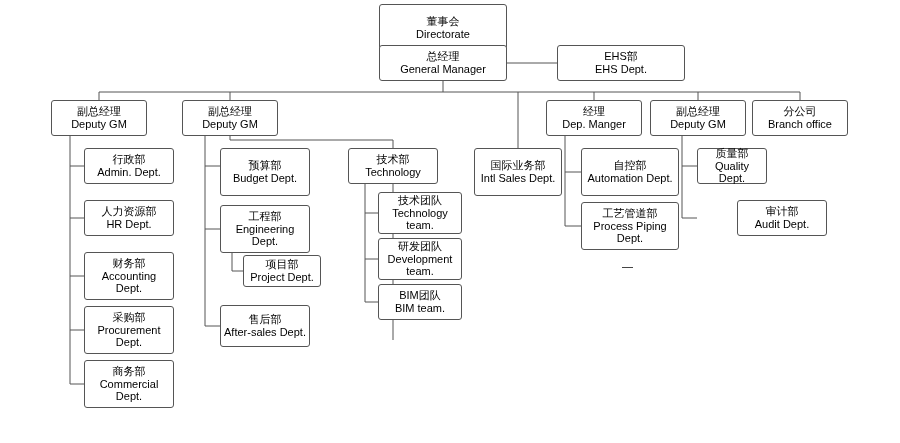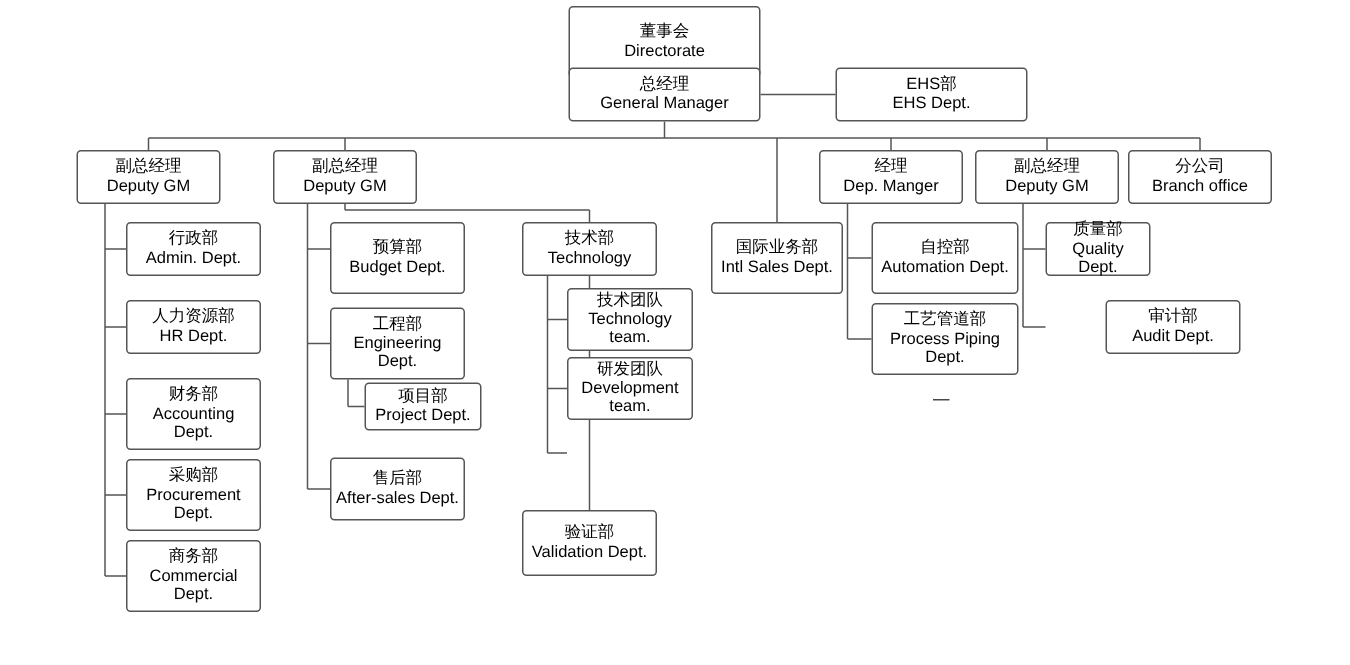--- a/index.html
+++ b/index.html
@@ -204,25 +204,25 @@
   <div class="node" style="left:378px;top:192px;width:84px;height:42px;">
     <span class="cn">技术团队</span>
     <span class="en">Technology team.</span>
   </div>
 
   <div class="node" style="left:378px;top:238px;width:84px;height:42px;">
     <span class="cn">研发团队</span>
     <span class="en">Development team.</span>
   </div>
 
-
-  <div class="node" style="left:348px;top:340px;width:90px;height:44px;">
-    <span class="cn">验证部</span>
-    <span class="en">Validation Dept.</span>
-  </div>
+  <div class="node" style="left:378px;top:284px;width:84px;height:36px;">
+    <span class="cn">BIM团队</span>
+    <span class="en">BIM team.</span>
+  </div>
+
 
   <div class="node" style="left:474px;top:148px;width:88px;height:48px;">
     <span class="cn">国际业务部</span>
     <span class="en">Intl Sales Dept.</span>
   </div>
 
   <div class="node" style="left:581px;top:148px;width:98px;height:48px;">
     <span class="cn">自控部</span>
     <span class="en">Automation Dept.</span>
   </div>

